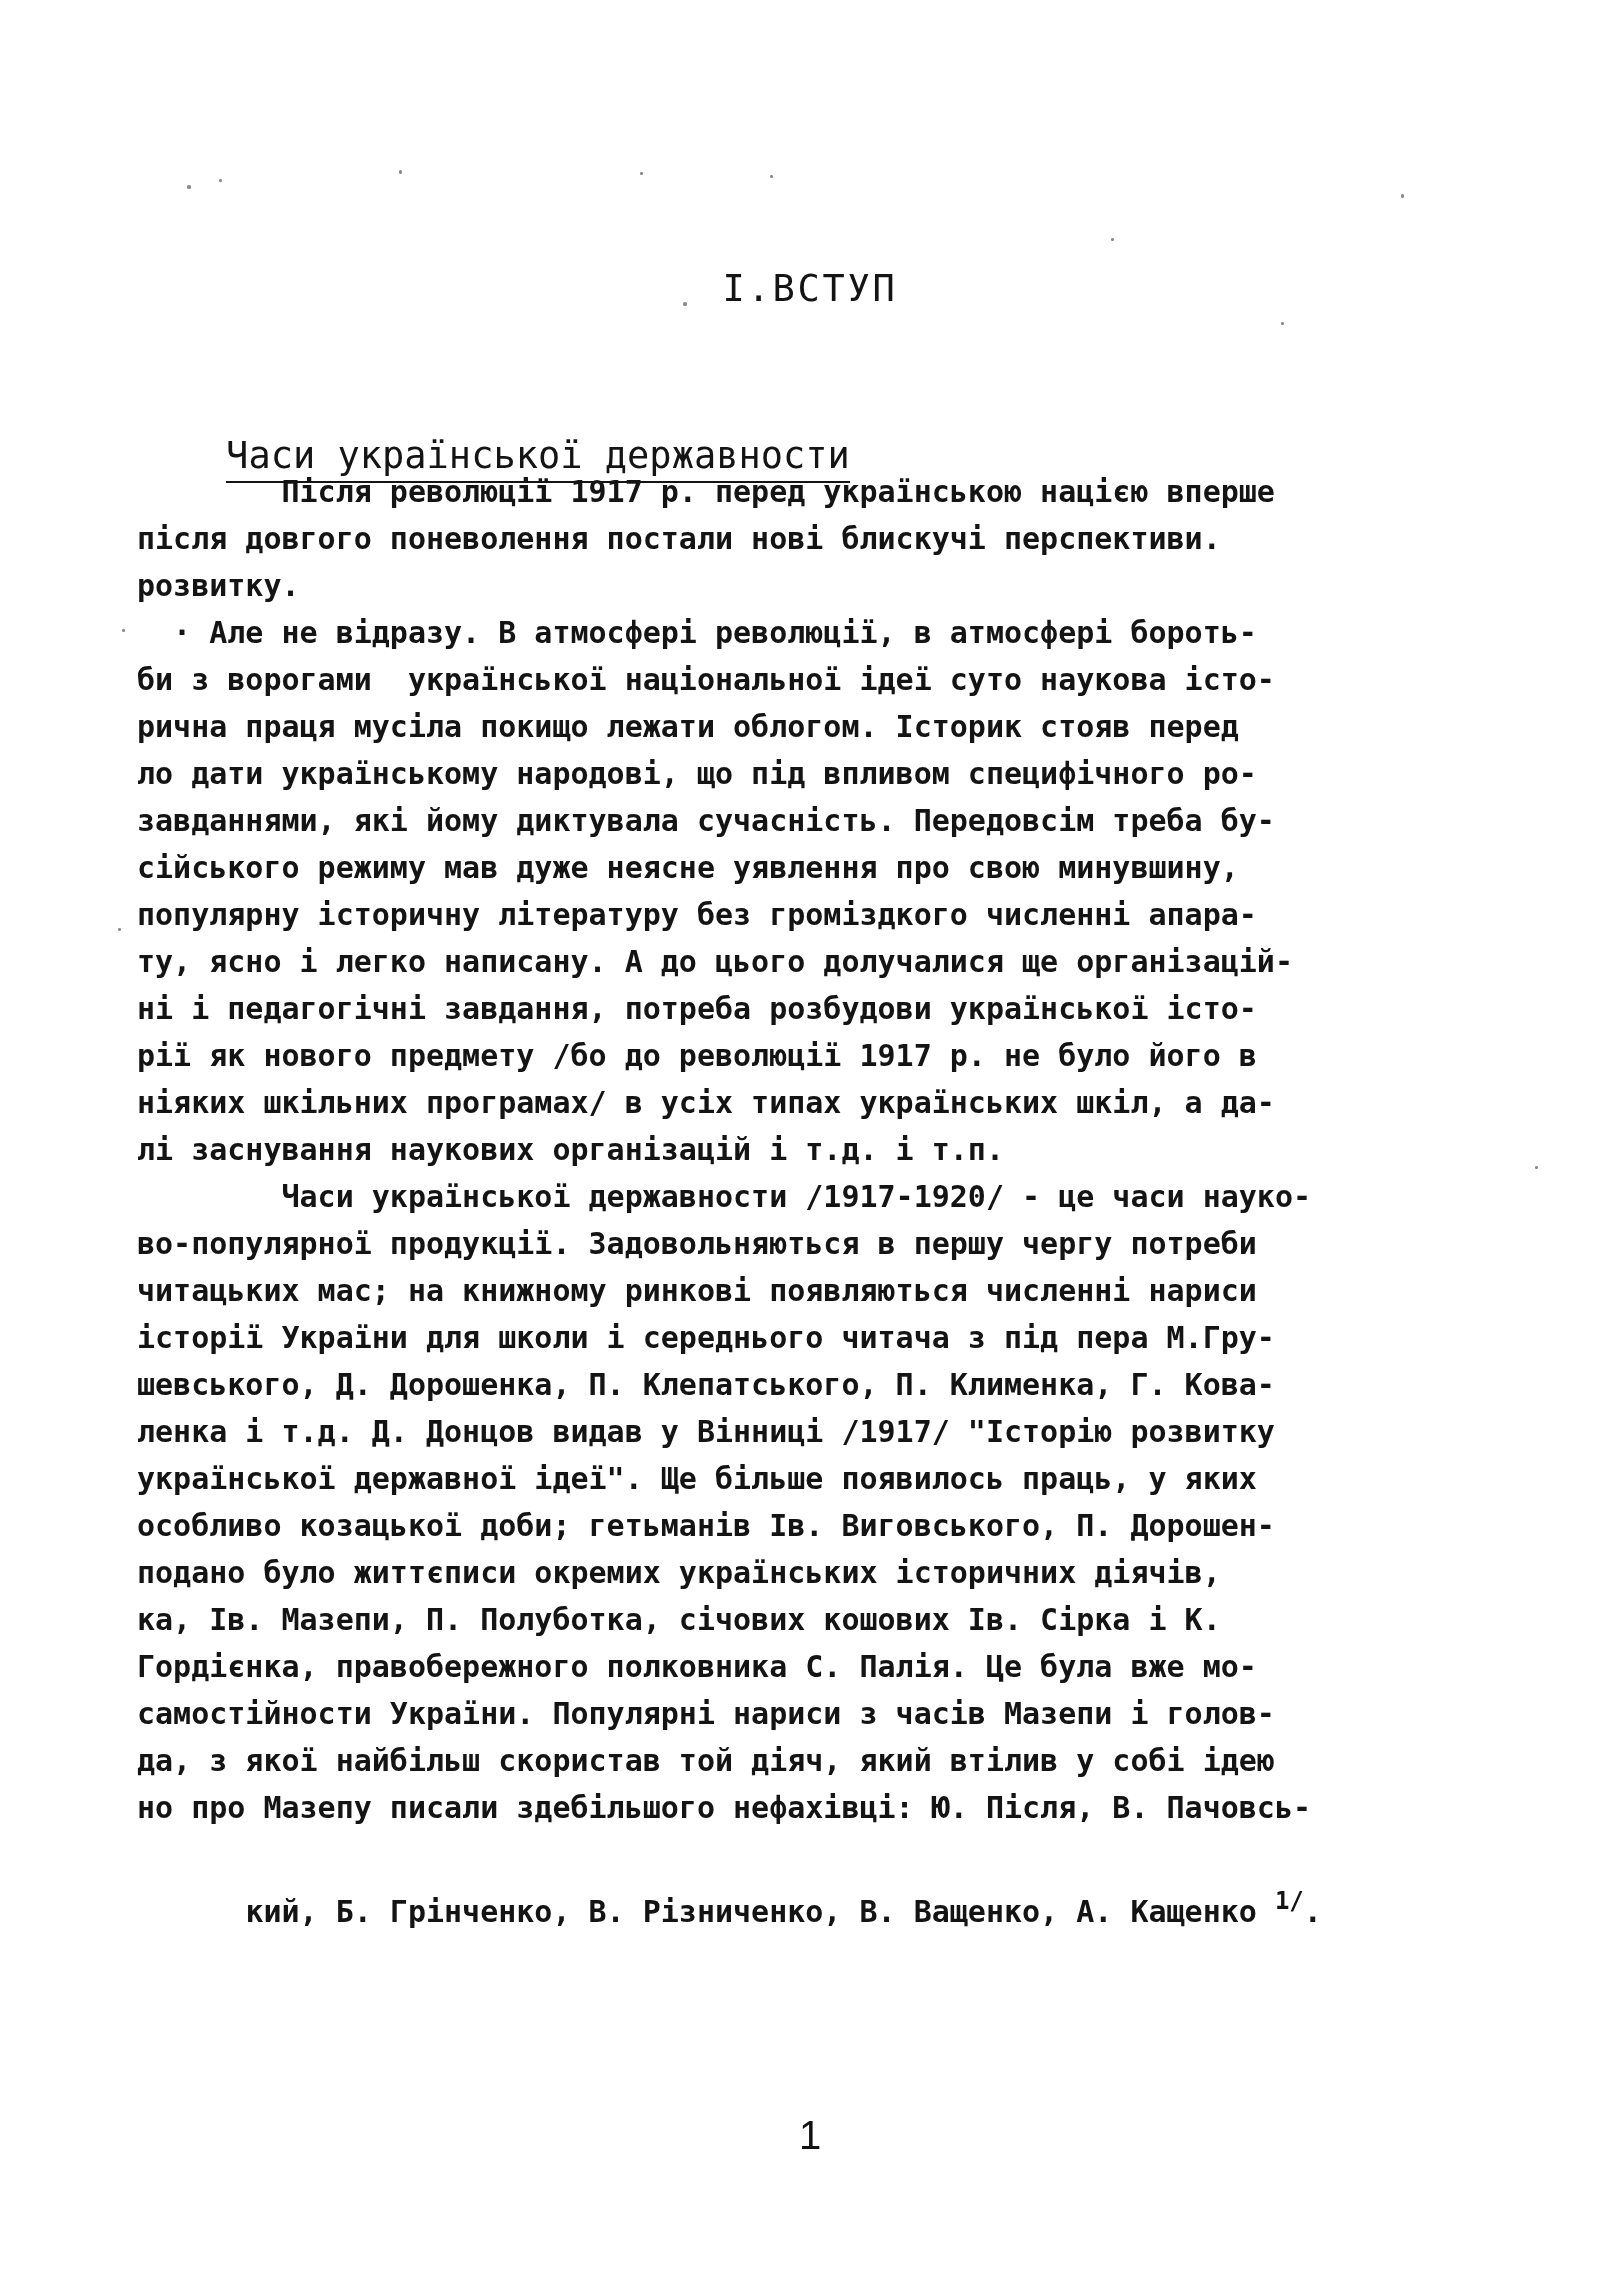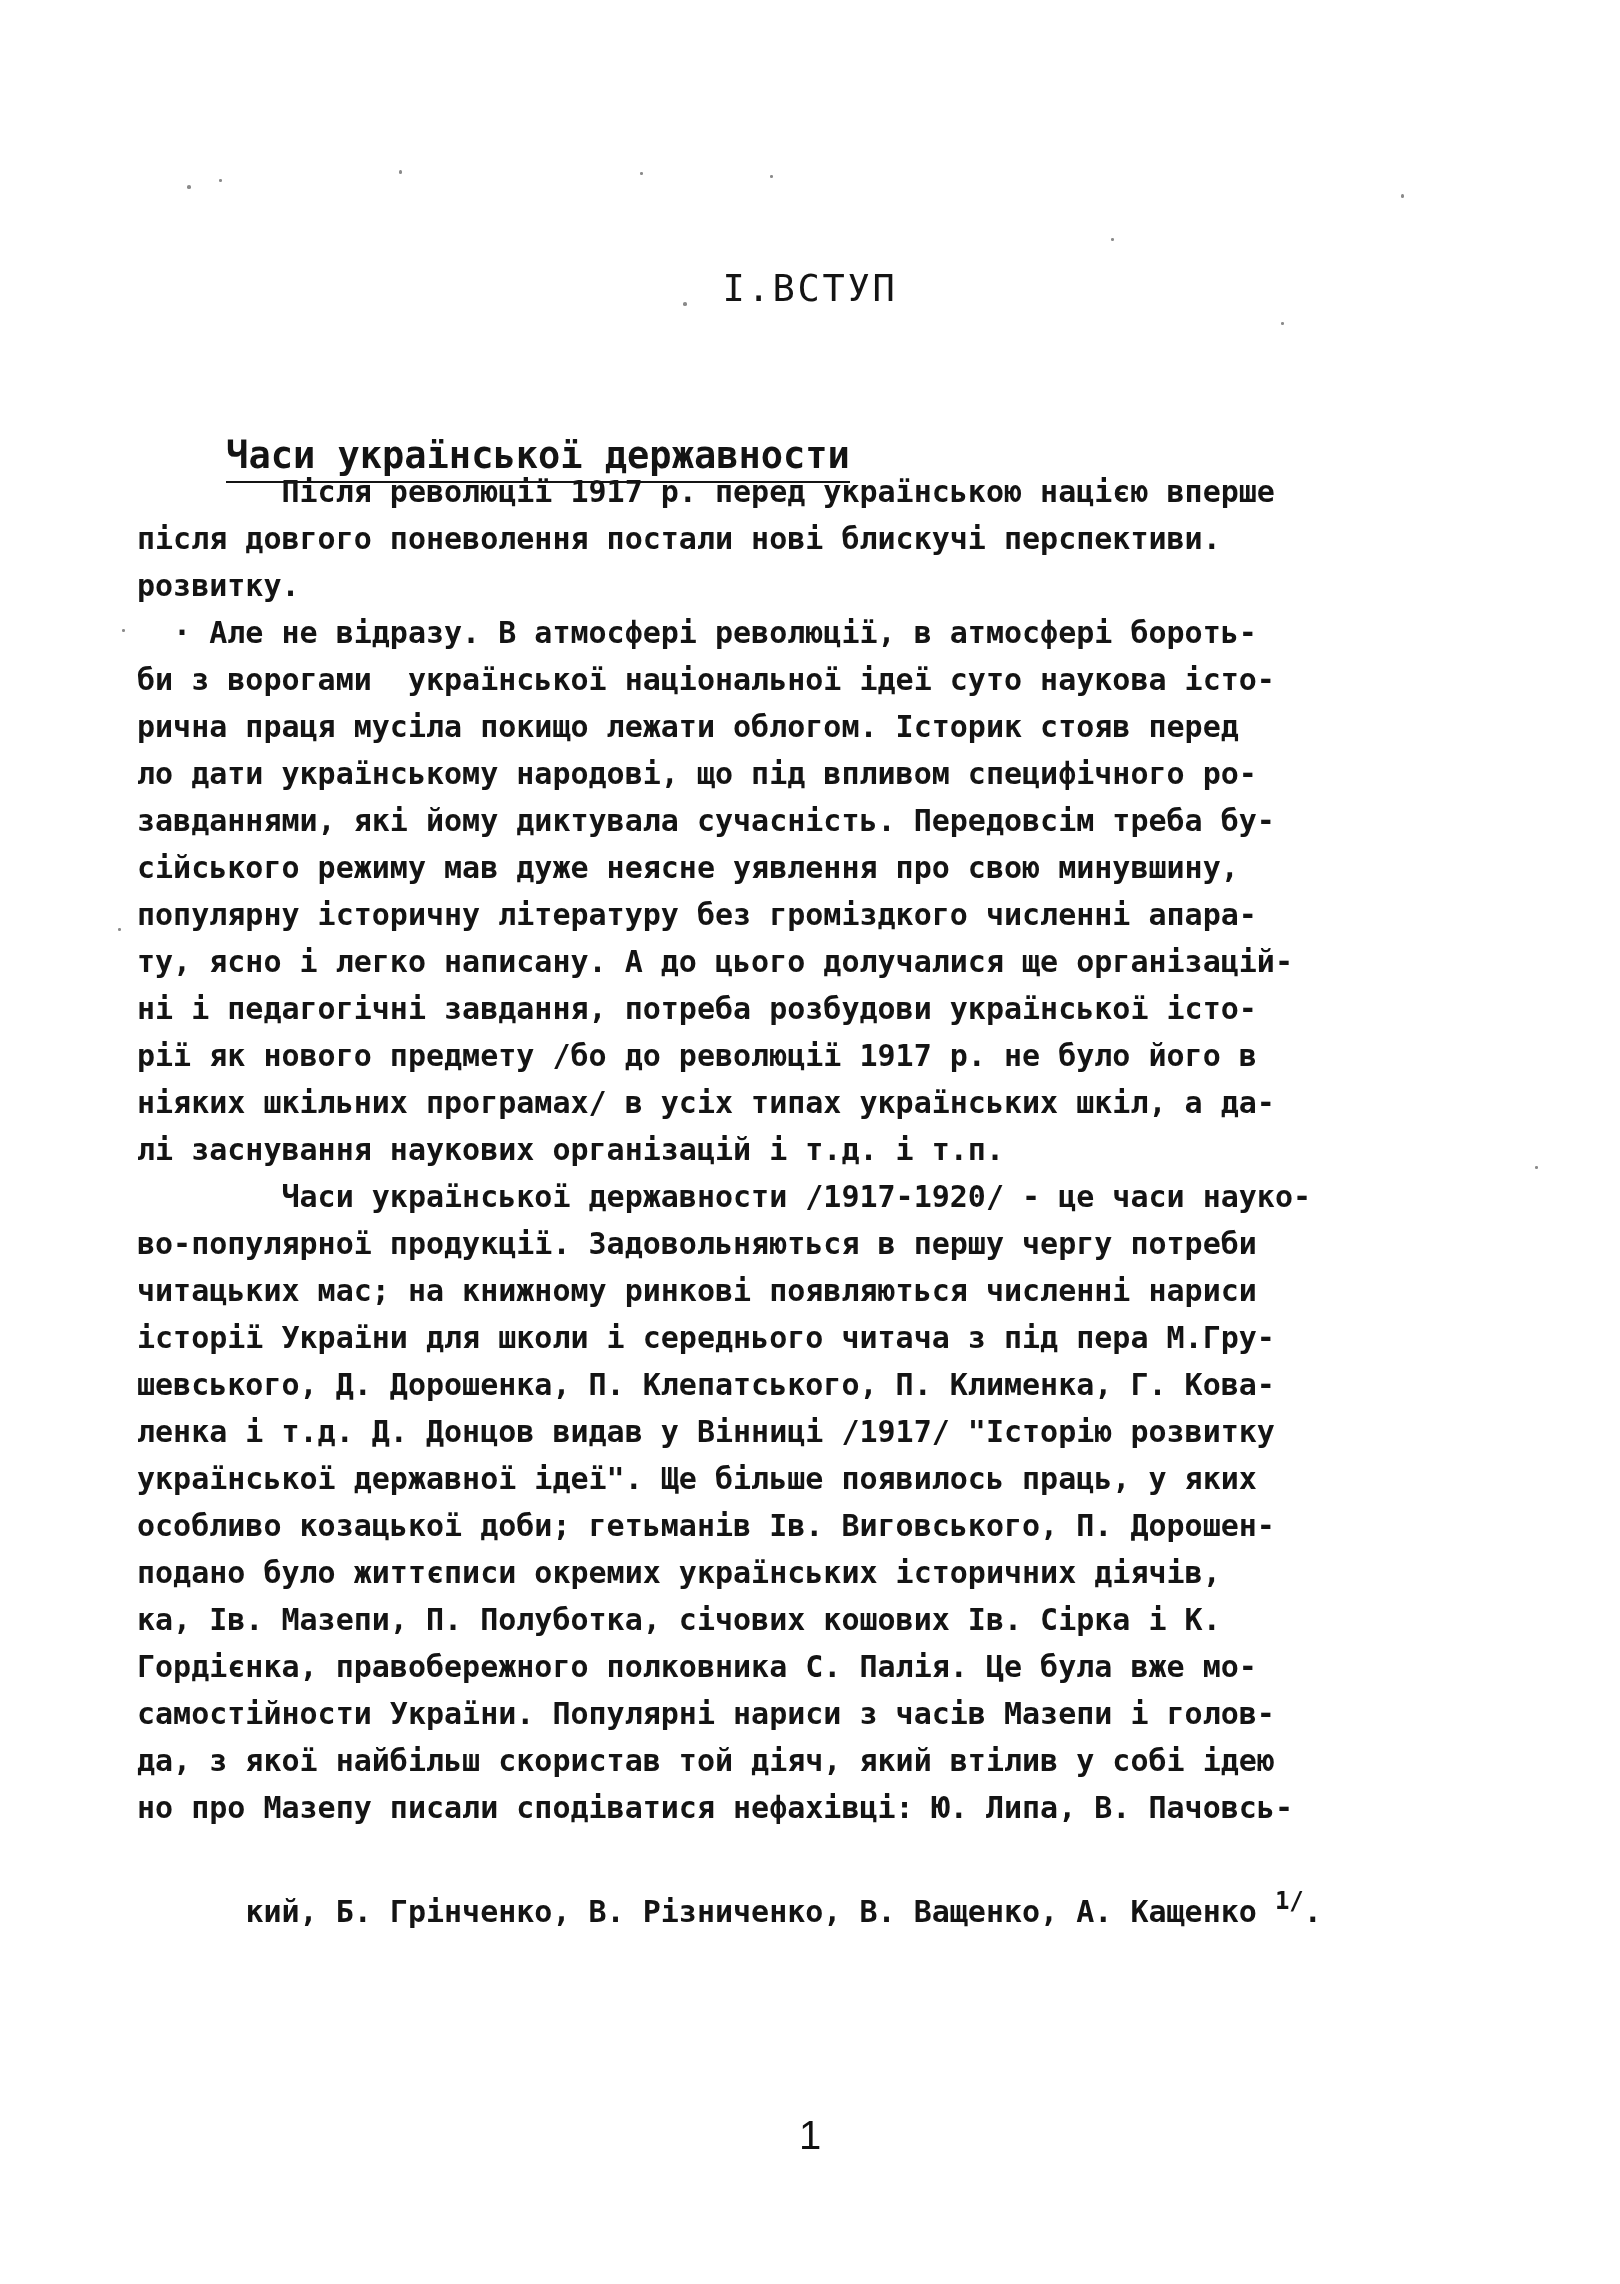--- a/index.html
+++ b/index.html
@@ -25,21 +25,21 @@
     font-size: 37px;
     font-weight: normal;
     letter-spacing: 2.7px;
     white-space: pre;
   }
   .heading {
     position: absolute;
     top: 391px;
     left: 137px;
     font-size: 37px;
-    font-weight: bold;
+    font-weight: normal;
     white-space: pre;
   }
   .heading .underlined {
     border-bottom: 2.7px solid #141414;
     padding-bottom: 3.7px;
   }
   .body-text {
     position: absolute;
     top: 468px;
     left: 137px;
@@ -110,21 +110,21 @@
       <div class="line">історії України для школи і середнього читача з під пера М.Гру-</div>
       <div class="line">шевського, Д. Дорошенка, П. Клепатського, П. Клименка, Г. Кова-</div>
       <div class="line">ленка і т.д. Д. Донцов видав у Вінниці /1917/ "Історію розвитку</div>
       <div class="line">української державної ідеї". Ще більше появилось праць, у яких</div>
       <div class="line">особливо козацької доби; гетьманів Ів. Виговського, П. Дорошен-</div>
       <div class="line">подано було життєписи окремих українських історичних діячів,</div>
       <div class="line">ка, Ів. Мазепи, П. Полуботка, січових кошових Ів. Сірка і К.</div>
       <div class="line">Гордієнка, правобережного полковника С. Палія. Це була вже мо-</div>
       <div class="line">самостійности України. Популярні нариси з часів Мазепи і голов-</div>
       <div class="line">да, з якої найбільш скористав той діяч, який втілив у собі ідею</div>
-      <div class="line">но про Мазепу писали сподіватися нефахівці: Ю. Липа, В. Пачовсь-</div>
+      <div class="line">но про Мазепу писали здебільшого нефахівці: Ю. Після, В. Пачовсь-</div>
       <div class="line last-line">
       <span>кий, Б. Грінченко, В. Різниченко, В. Ващенко, А. Кащенко </span><sup class="footnote">1/</sup><span>.</span>
     </div>
   </div>
 
   <div class="page-number">1</div>
 
   <span class="speck" style="left:187px;top:185px;width:3.7px;height:3.7px;"></span>
   <span class="speck" style="left:219px;top:179px;width:2.7px;height:2.7px;"></span>
   <span class="speck" style="left:399px;top:170px;width:2.7px;height:3.7px;"></span>

